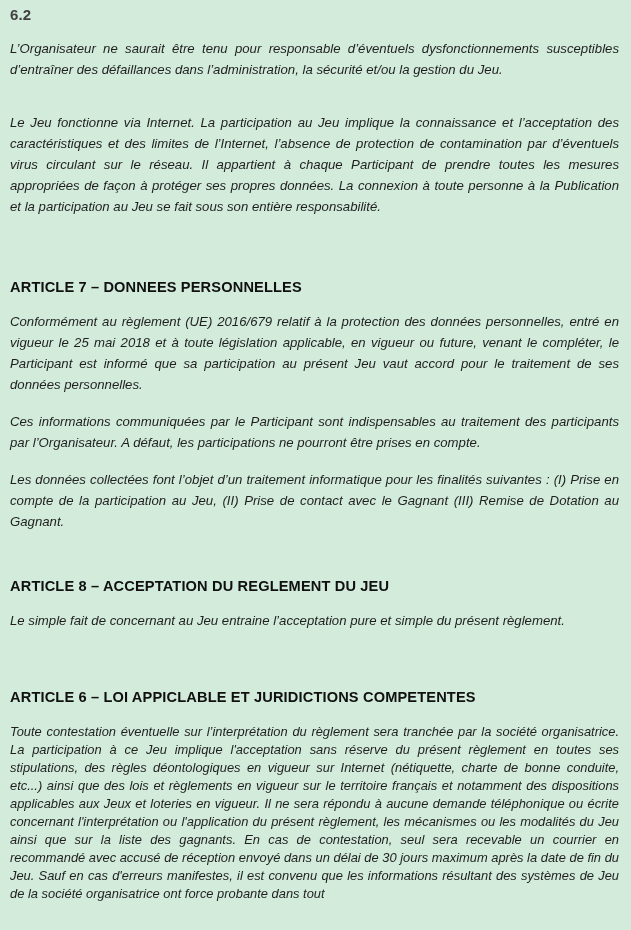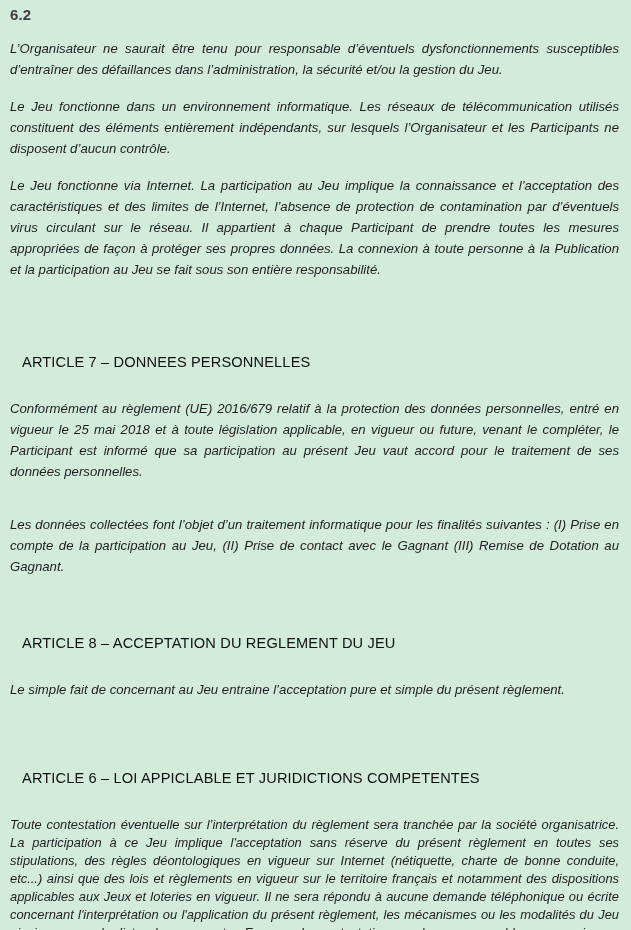--- a/index.html
+++ b/index.html
@@ -50,60 +50,60 @@
     line-height: 18px;
     font-size: 12.9px;
   }
   .sp-16 { height: 16px; }
   .sp-14 { height: 14px; }
   .sp-12 { height: 12px; }
   .sp-44 { height: 44px; }
 
   .article-heading {
     font-size: 14.6px;
-    font-weight: normal;
+    font-weight: bold;
     line-height: 20px;
     letter-spacing: 0.15px;
-    margin: 12px;
+    margin: 0;
     color: #101010;
     text-align: left;
   }
 </style>
 </head>
 <body>
 
 <div class="page">
 
   <div class="section-number">6.2</div>
 
   <div class="sp-14"></div>
 
   <p class="para">L’Organisateur ne saurait être tenu pour responsable d’éventuels dysfonctionnements susceptibles d’entraîner des défaillances dans l’administration, la sécurité et/ou la gestion du Jeu.</p>
 
   <div class="sp-16"></div>
 
-  <p class="para">Le Jeu fonctionne dans un environnement informatique. Les réseaux de télécommunication utilisés constituent des éléments entièrement indépendants, sur lesquels l’Organisateur et les Participants ne disposent d’aucun contrôle.</p>
 
   <div class="sp-16"></div>
 
   <p class="para"> Le Jeu fonctionne via Internet. La participation au Jeu implique la connaissance et l’acceptation des caractéristiques et des limites de l’Internet, l’absence de protection de contamination par d’éventuels virus circulant sur le réseau. Il appartient à chaque Participant de prendre toutes les mesures appropriées de façon à protéger ses propres données. La connexion à toute personne à la Publication et la participation au Jeu se fait sous son entière responsabilité.</p>
 
   <div class="sp-16"></div>
 
 
   <div class="sp-44"></div>
 
   <h2 class="article-heading">ARTICLE 7 – DONNEES PERSONNELLES</h2>
 
   <div class="sp-14"></div>
 
   <p class="para">Conformément au règlement (UE) 2016/679 relatif à la protection des données personnelles, entré en vigueur le 25 mai 2018 et à toute législation applicable, en vigueur ou future, venant le compléter, le Participant est informé que sa participation au présent Jeu vaut accord pour le traitement de ses données personnelles.</p>
 
   <div class="sp-16"></div>
 
+  <p class="para">Ces informations communiquées par le Participant sont indispensables au traitement des participants par l’Organisateur. A défaut, les participations ne pourront être prises en compte.</p>
 
   <div class="sp-16"></div>
 
   <p class="para">Les données collectées font l’objet d’un traitement informatique pour les finalités suivantes : (I) Prise en compte de la participation au Jeu, (II) Prise de contact avec le Gagnant (III) Remise de Dotation au Gagnant.</p>
 
   <div class="sp-44"></div>
 
   <h2 class="article-heading">ARTICLE 8 – ACCEPTATION DU REGLEMENT DU JEU</h2>
 
   <div class="sp-14"></div>

